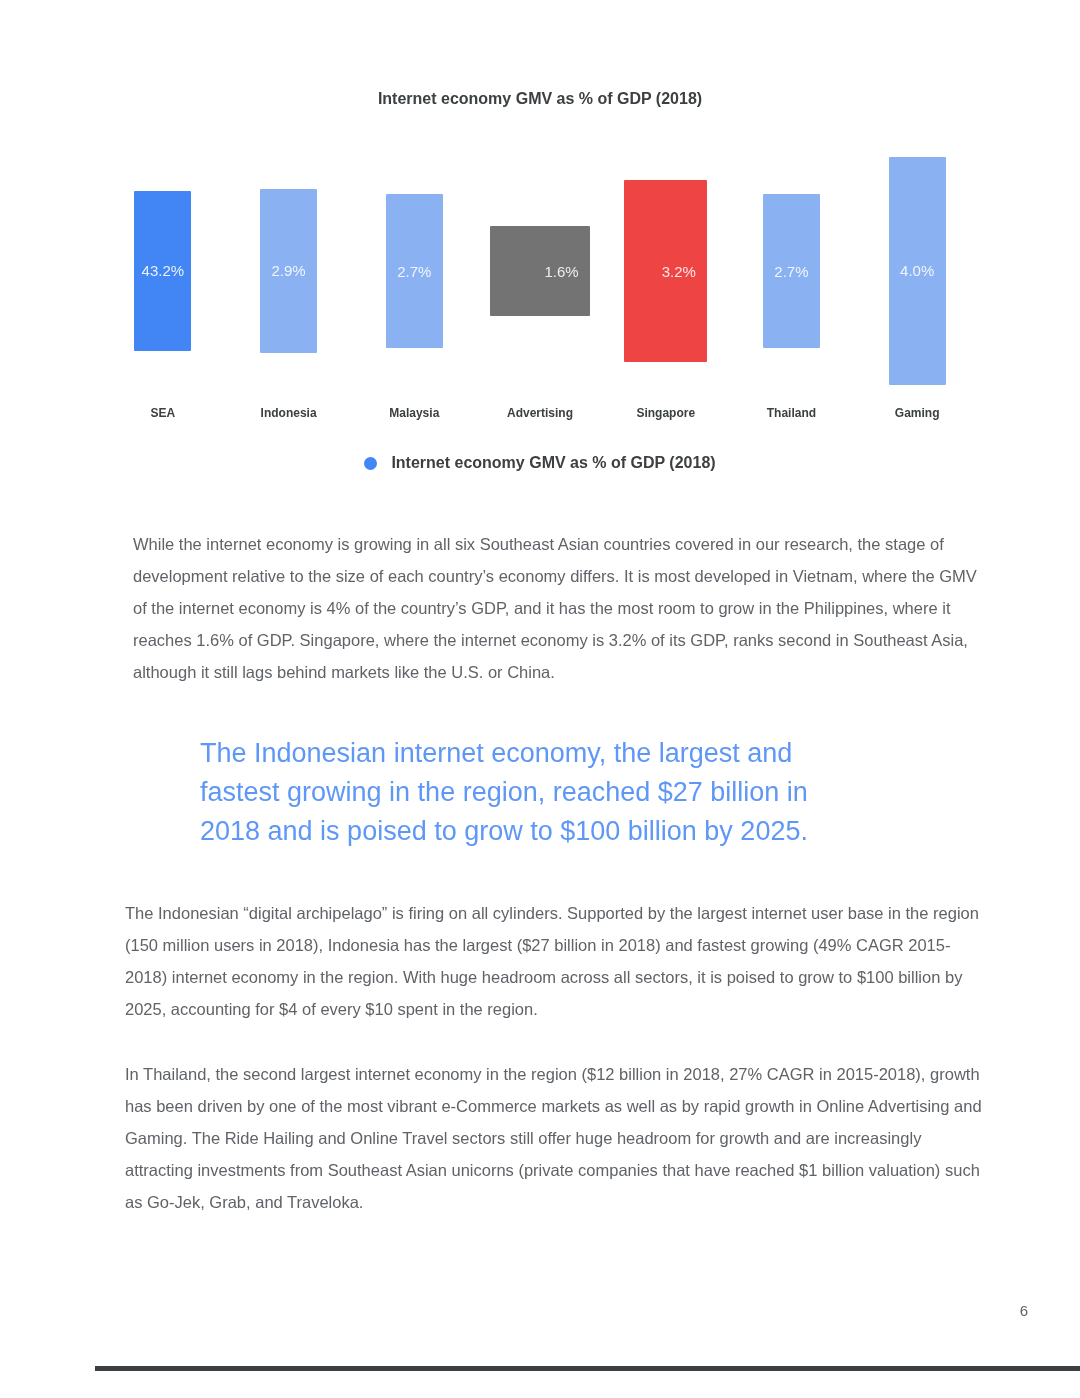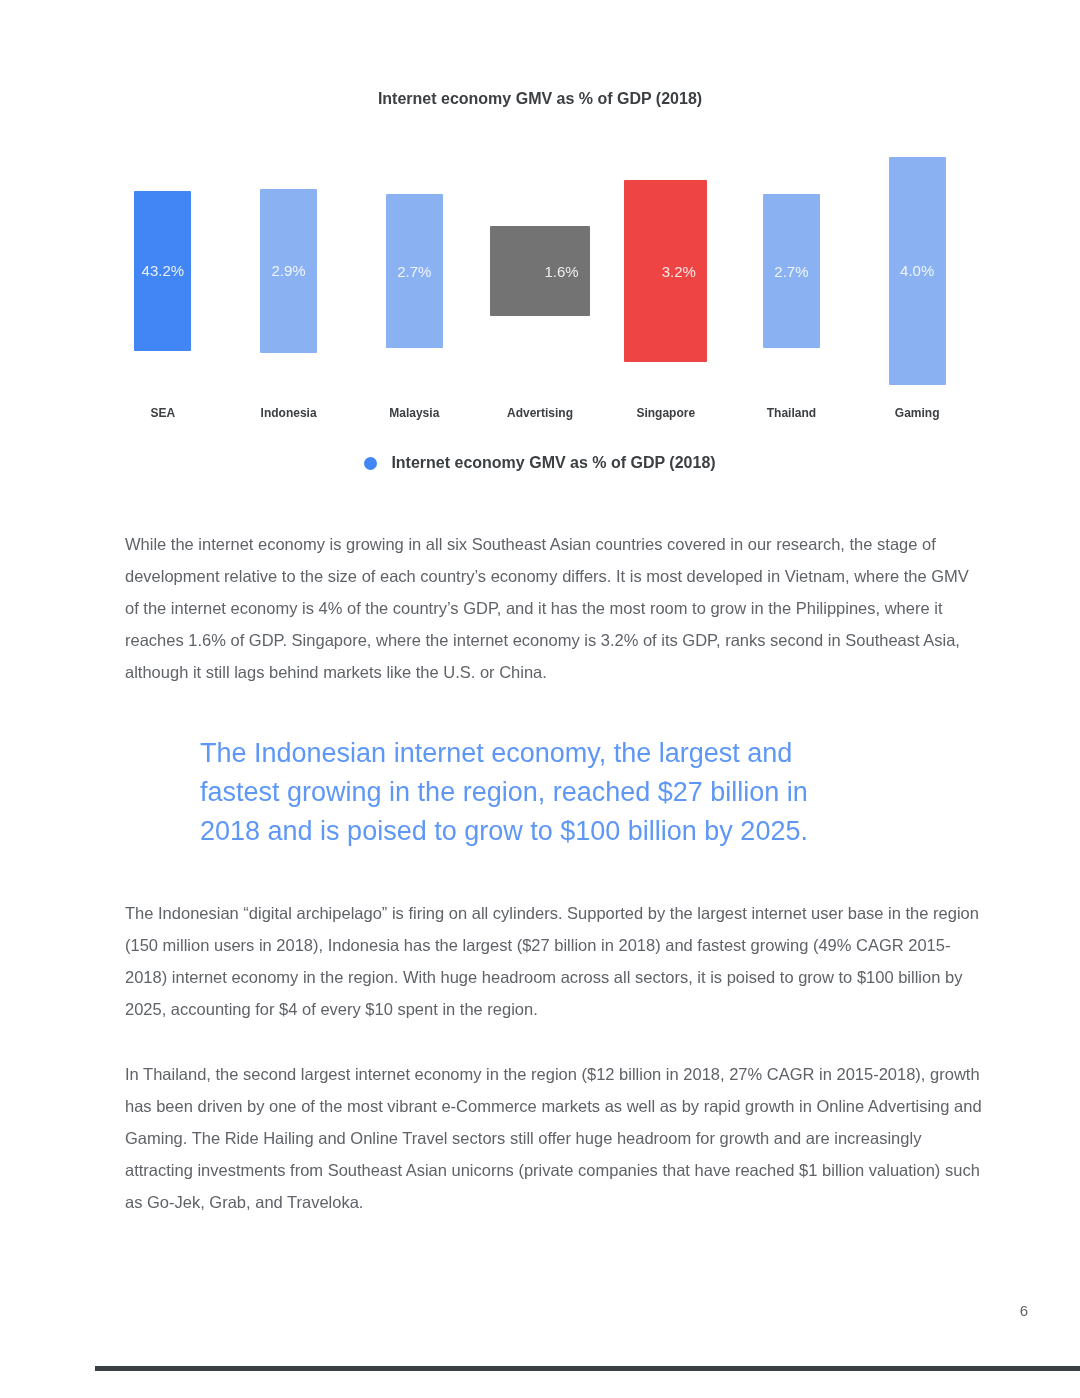--- a/index.html
+++ b/index.html
@@ -89,20 +89,21 @@
     margin-left: 125px;
   }
   .paragraph {
     font-size: 16.5px;
     line-height: 32px;
     color: #5f6368;
     margin: 0 0 33px 0;
   }
   .paragraph.first {
     margin-top: 56px;
+    margin-left: 8px;
   }
   .pull-quote {
     width: 650px;
     margin: 46px 0 46px 75px;
     font-size: 27px;
     line-height: 39px;
     color: #5e97f6;
   }
 
   

